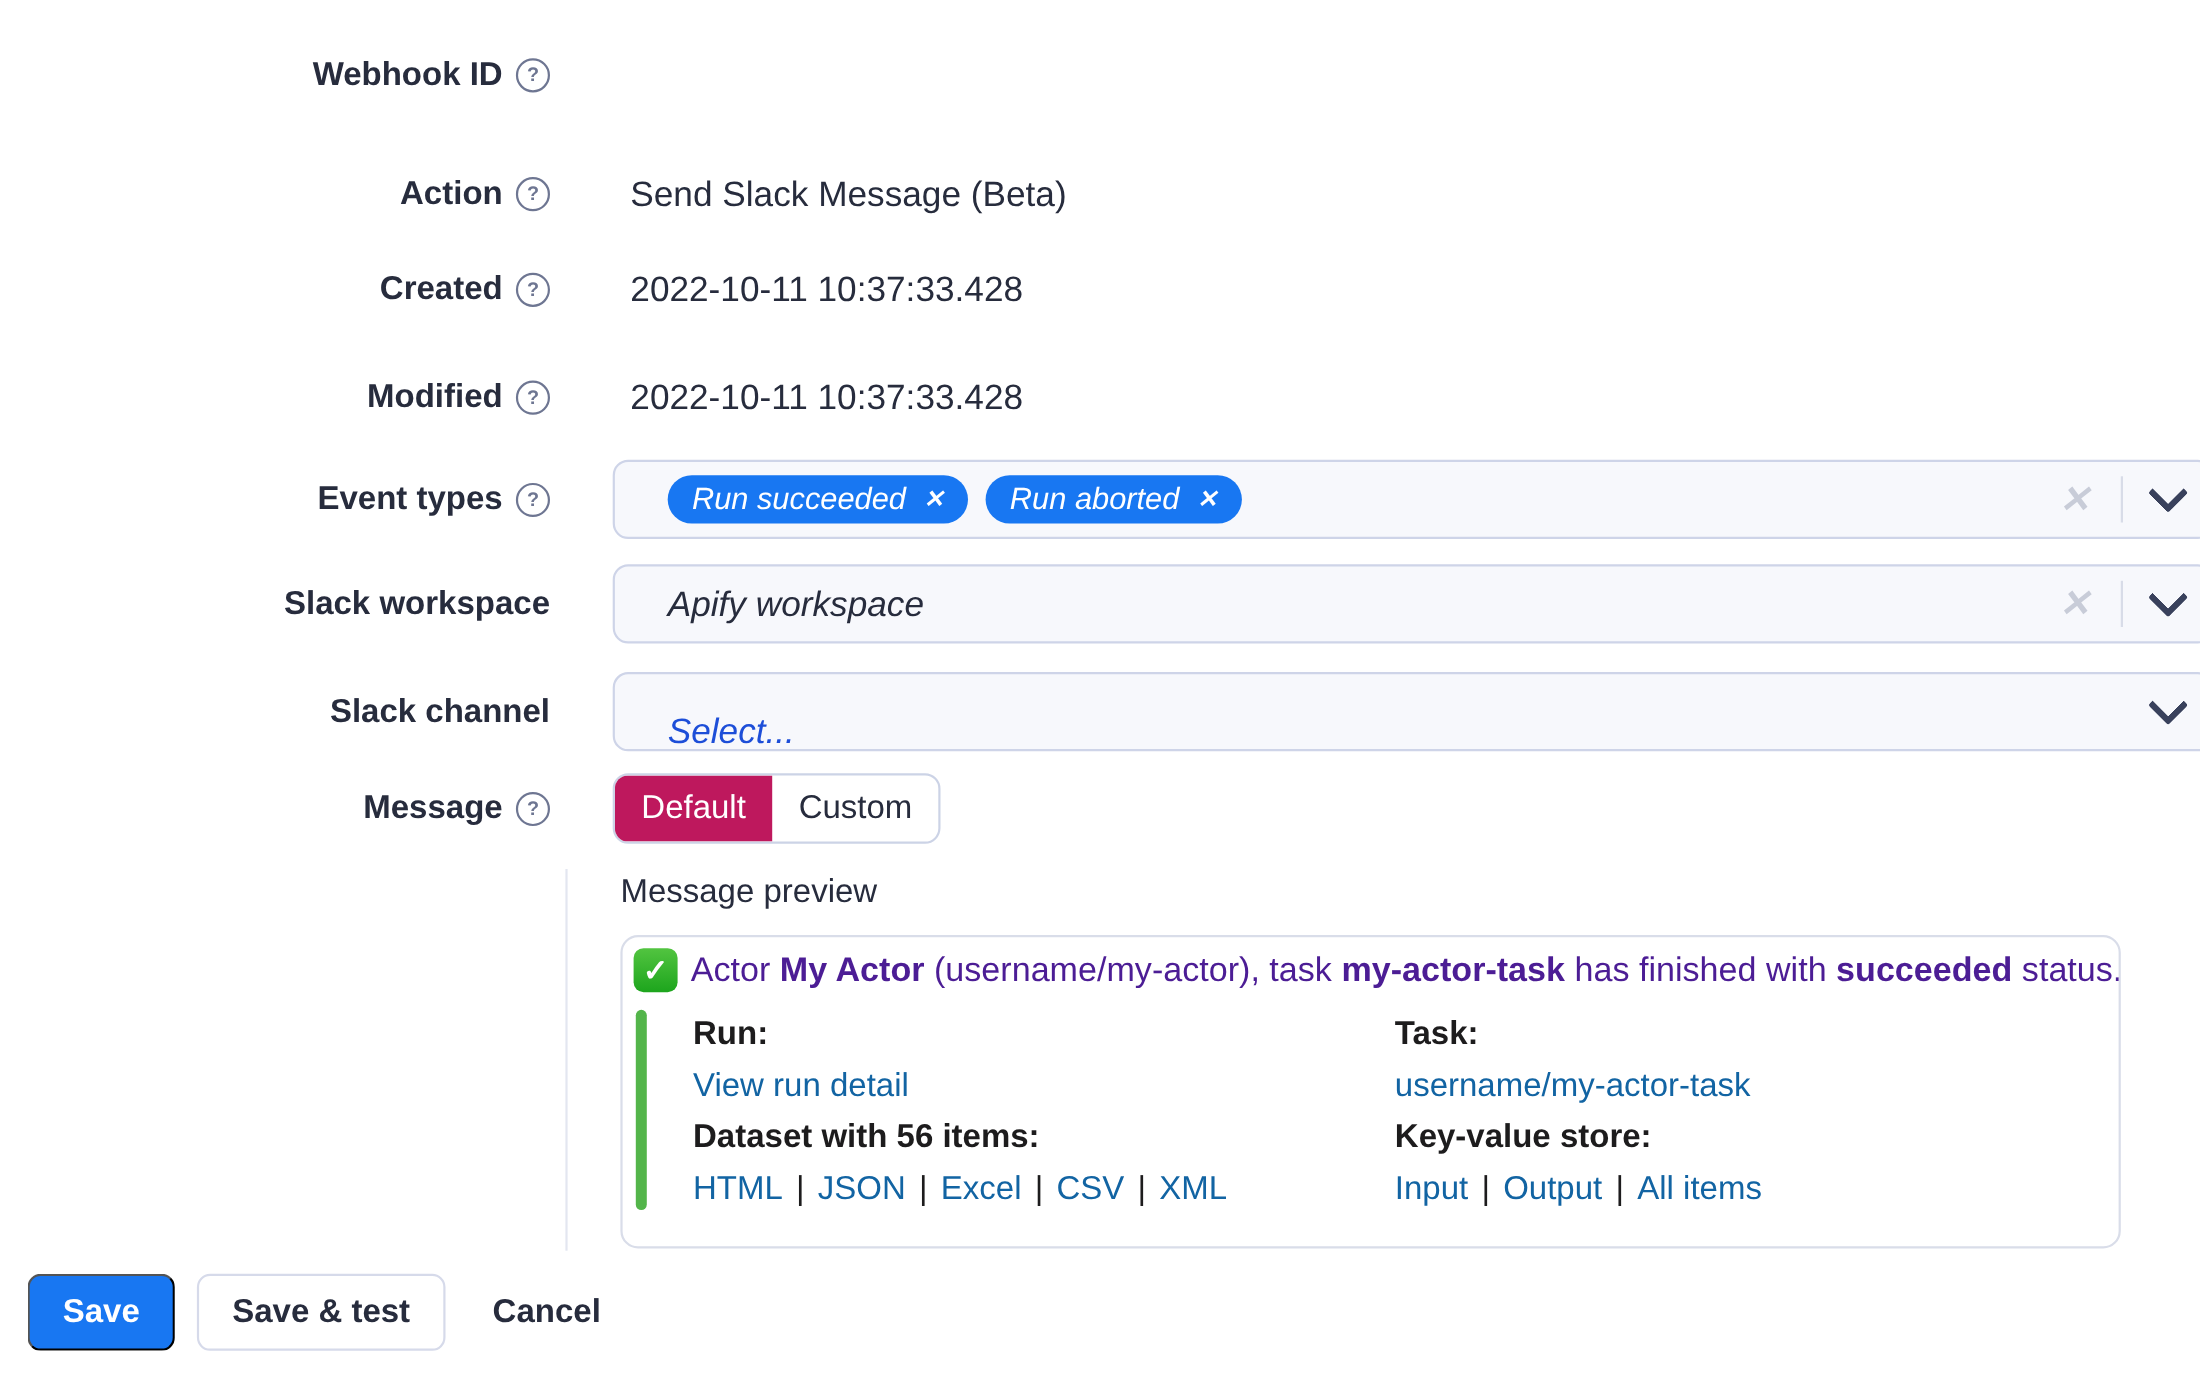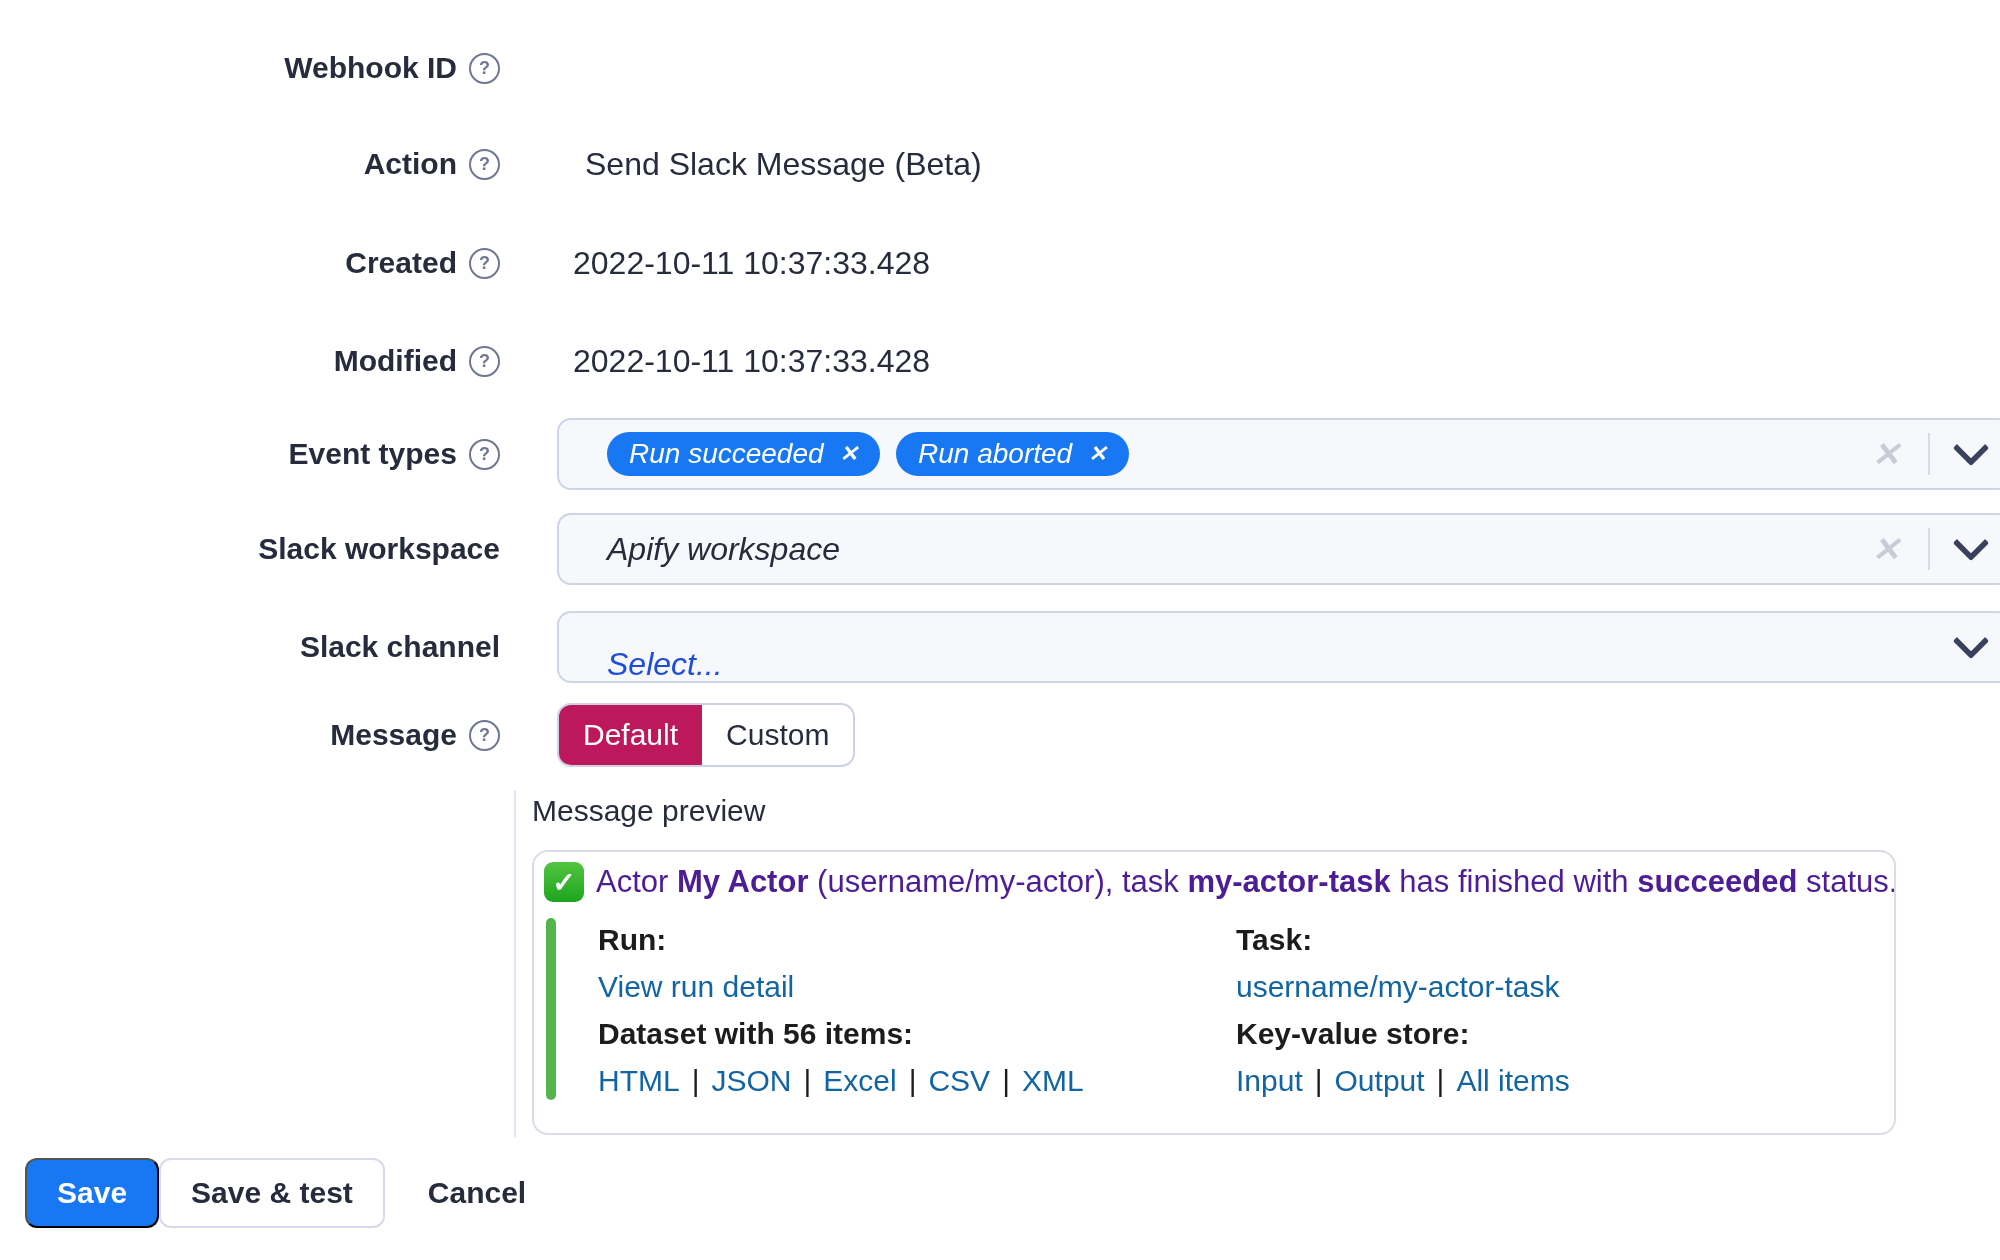--- a/index.html
+++ b/index.html
@@ -27,21 +27,21 @@
         border-radius:3px;transform:translateY(-6px) rotate(45deg);flex:none;cursor:pointer;}
   .sel-text{font-size:32px;color:#272c3d;}
   .placeholder{font-size:32px;color:#1d4ed8;margin-top:35px;}
 
   .toggle{margin-left:57px;display:flex;height:64px;box-sizing:border-box;border:2px solid #ccd3e6;
           border-radius:14px;overflow:hidden;background:#ffffff;}
   .toggle-opt{display:flex;align-items:center;padding:0 24px;font-size:30px;color:#272c3d;cursor:pointer;}
   .toggle-opt.active{background:#be185d;color:#ffffff;}
 
   .preview{position:absolute;top:790px;left:514px;width:1410px;height:347px;box-sizing:border-box;
-           border-left:2px solid #e3e6f0;padding-left:16px;}
+           border-left:2px solid #e3e6f0;padding-left:48px;}
   .preview-title{font-size:30px;color:#272c3d;margin-top:4px;}
   .slack-card{margin-top:22px;width:1364px;height:285px;box-sizing:border-box;border:2px solid #d9dde9;
               border-radius:16px;padding:8px 24px 0 10px;overflow:hidden;}
   .slack-main{display:flex;align-items:center;gap:12px;margin-top:2px;}
   .emoji{width:40px;height:40px;border-radius:9px;background:linear-gradient(180deg,#52c440,#1da51d);
          display:flex;align-items:center;justify-content:center;color:#ffffff;font-size:28px;font-weight:700;flex:none;}
   .slack-text{font-size:31px;color:#4c1d95;white-space:nowrap;}
   .slack-text .b{font-weight:700;}
   .attach{display:flex;margin-top:12px;}
   .attach-bar{width:10px;border-radius:6px;background:#53b54a;margin:4px 18px 12px 2px;flex:none;}
@@ -50,38 +50,38 @@
   .col2{flex:1;width:auto;}
   .line{height:47px;display:flex;align-items:center;font-size:30px;color:#1d1c1d;white-space:nowrap;}
   .h{font-weight:700;}
   .slk{color:#1264a3;cursor:pointer;text-decoration:none;}
   .sep{padding:0 12px;color:#1d1c1d;}
 
   .actions{position:absolute;top:1158px;left:25px;display:flex;align-items:center;}
   .btn{height:70px;border-radius:12px;font-size:30px;font-weight:700;display:flex;align-items:center;
        box-sizing:border-box;cursor:pointer;}
   .btn-primary{background:#1877f2;color:#ffffff;padding:0 30px;}
-  .btn-secondary{background:#ffffff;border:2px solid #d6daea;color:#272c3d;padding:0 30px;}
+  .btn-secondary{background:#ffffff;border:2px solid #d6daea;color:#272c3d;padding:0 30px;margin-left:20px;}
   .btn-ghost{color:#272c3d;margin-left:43px;}
 </style>
 </head>
 <body>
 
 <div class="canvas">
 
   <div class="row" style="top:44px;height:48px;">
     <div class="lbl">
       <span class="lbl-text">Webhook ID</span>
       <span class="help">
           <span>?</span>
         </span>
     </div>
   </div>
 
-  <div class="row" style="top:140px;height:48px;gap:12px;">
+  <div class="row" style="top:152px;height:48px;">
     <div class="lbl">
       <span class="lbl-text">Action</span>
       <span class="help">
           <span>?</span>
         </span>
     </div>
     <div class="val">Send Slack Message (Beta)</div>
   </div>
 
   <div class="row" style="top:239px;height:48px;">

